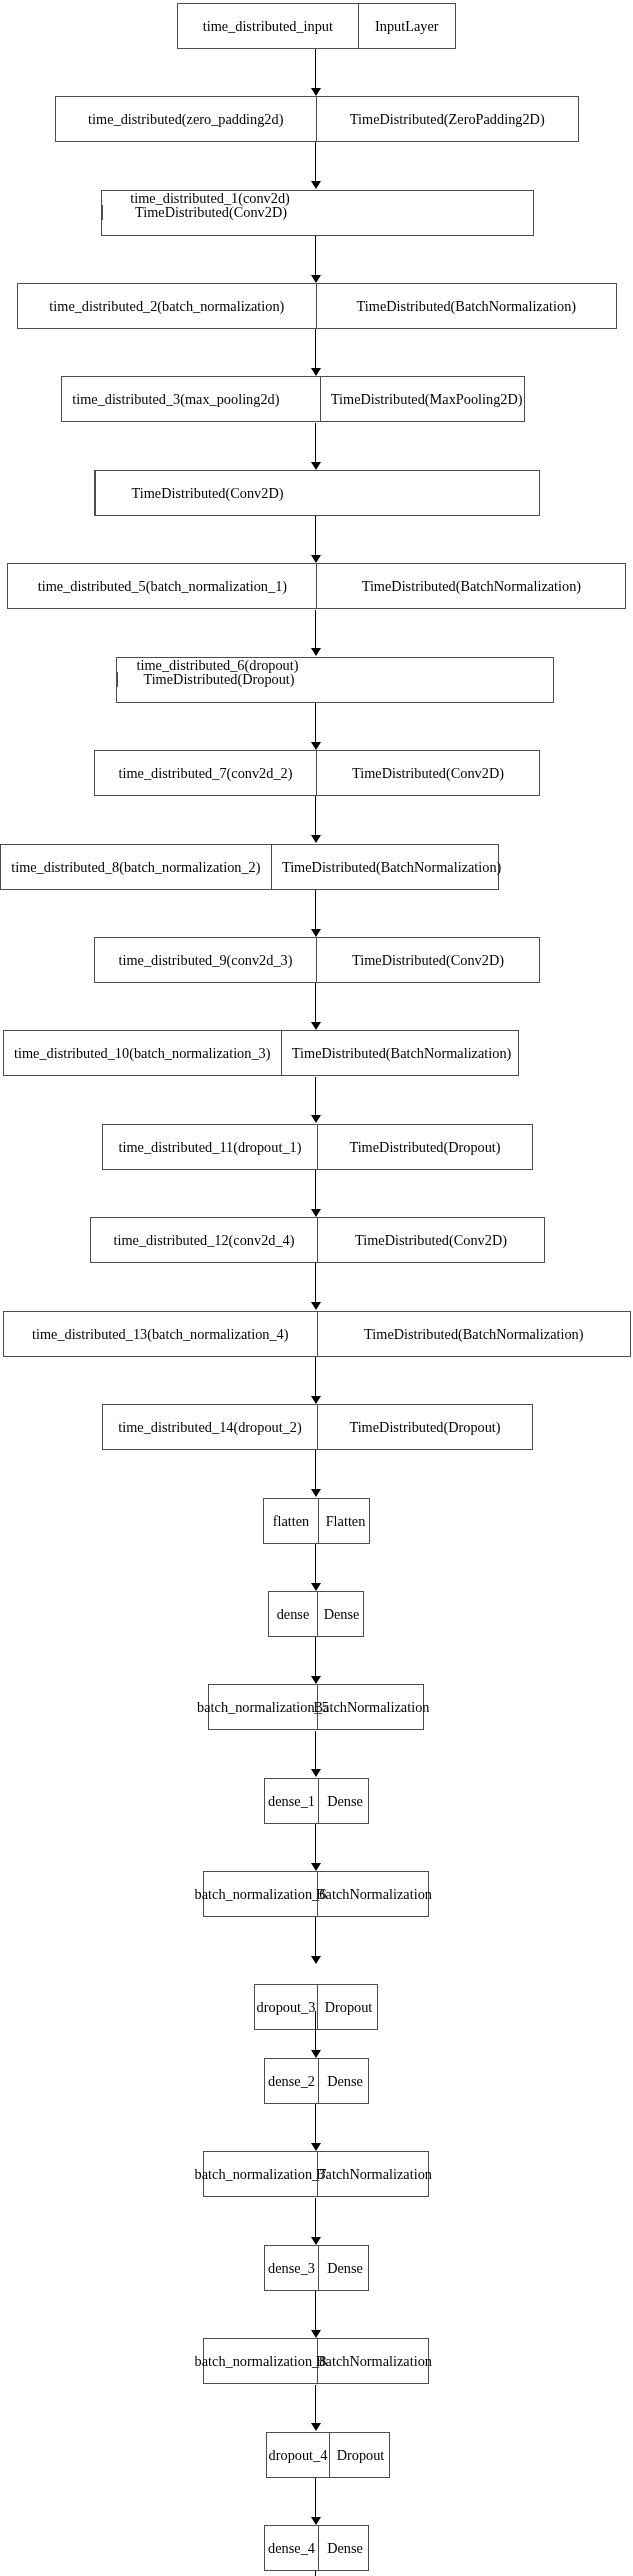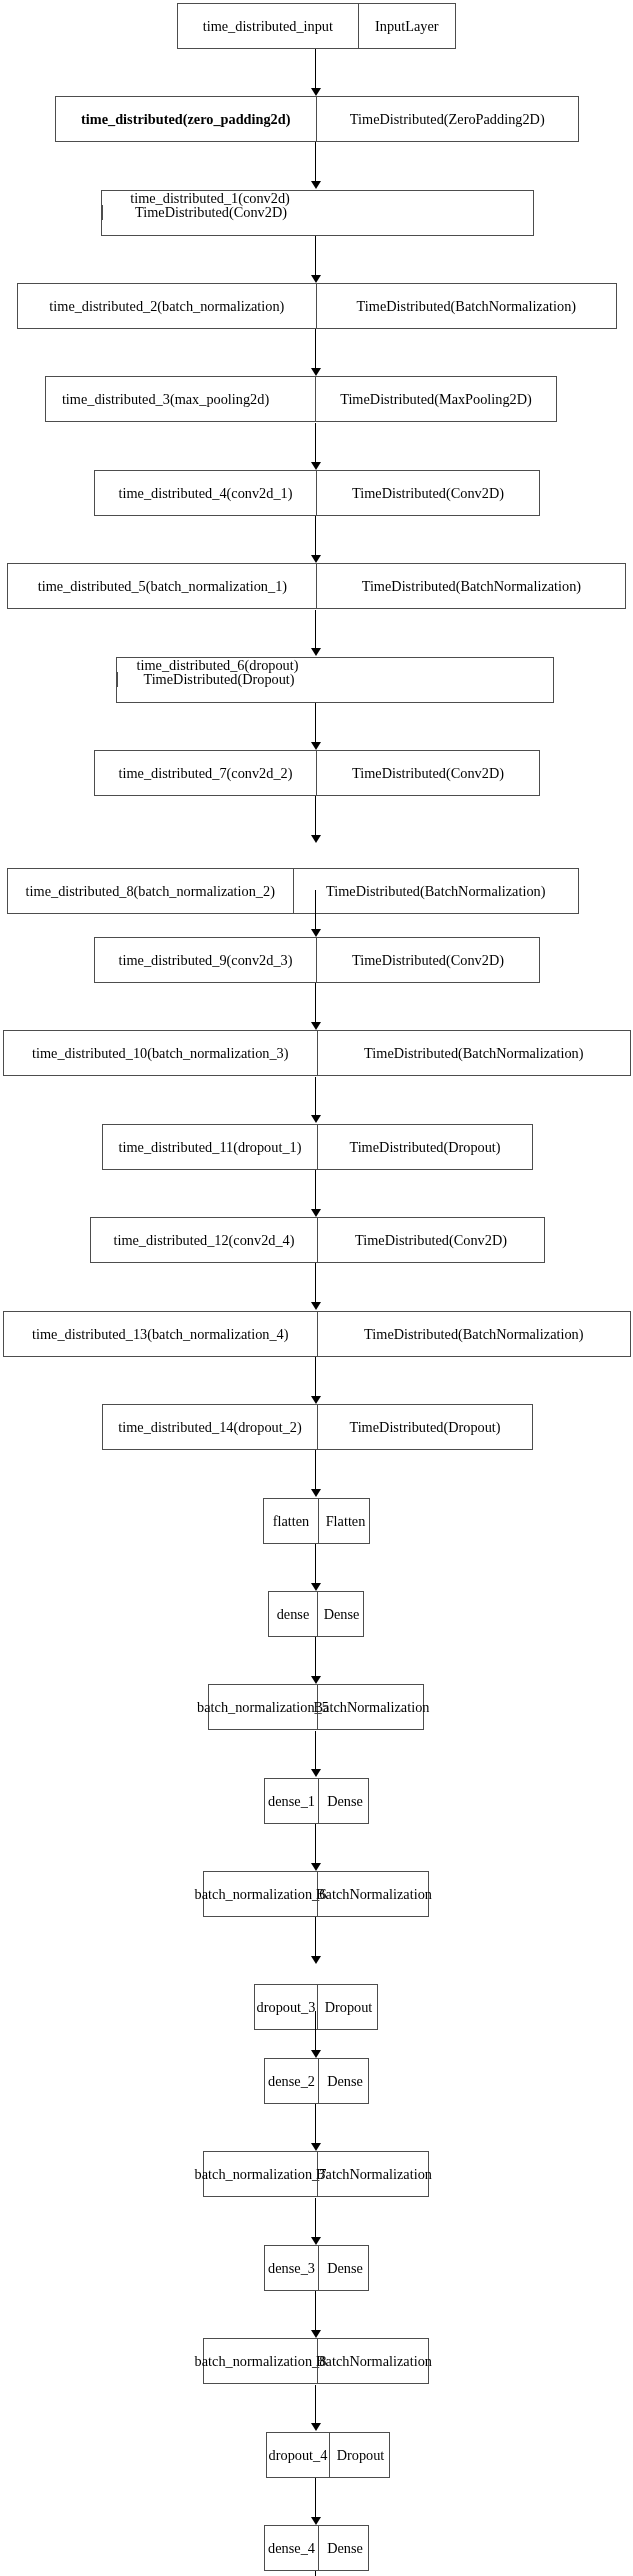--- a/index.html
+++ b/index.html
@@ -57,45 +57,44 @@
 <body>
 
 <div id="canvas" style="width: 634px; height: 2576px; background: rgb(255, 255, 255);">
     <div class="node" style="left: 177px; top: 2.8px; width: 279px;">
       <div class="cell left" style="width: 181px;">time_distributed_input</div>
       <div class="cell right" style="width: 98px;">InputLayer</div>
     </div>
     <div class="edge" style="left: 315px; top: 49px; height: 39px;"></div>
     <div class="arrowhead" style="left: 311px; top: 88px;"></div>
     <div class="node" style="left: 55px; top: 96px; width: 524px;">
-      <div class="cell left" style="width: 261px; font-weight: bold;">time_distributed(zero_padding2d)</div>
+      <div class="cell left" style="width: 261px;">time_distributed(zero_padding2d)</div>
       <div class="cell right" style="width: 264px;">TimeDistributed(ZeroPadding2D)</div>
     </div>
     <div class="edge" style="left: 315px; top: 142px; height: 39px;"></div>
     <div class="arrowhead" style="left: 311px; top: 181px;"></div>
     <div class="node" style="left: 101px; top: 190px; width: 433px; flex-direction: column;">
       <div class="cell left" style="width: 216px;">time_distributed_1(conv2d)</div>
       <div class="cell right" style="width: 217px;">TimeDistributed(Conv2D)</div>
     </div>
     <div class="edge" style="left: 315px; top: 236px; height: 39px;"></div>
     <div class="arrowhead" style="left: 311px; top: 275px;"></div>
     <div class="node" style="left: 16.6px; top: 283px; width: 600px;">
       <div class="cell left" style="width: 300px;">time_distributed_2(batch_normalization)</div>
       <div class="cell right" style="width: 301px;">TimeDistributed(BatchNormalization)</div>
     </div>
     <div class="edge" style="left: 315px; top: 329px; height: 39px;"></div>
     <div class="arrowhead" style="left: 311px; top: 368px;"></div>
-    <div class="node" style="left: 45px; top: 376px; width: 512px; gap: 30px;">
+    <div class="node" style="left: 61px; top: 376px; width: 464px; gap: 30px;">
       <div class="cell left" style="width: 255px;">time_distributed_3(max_pooling2d)</div>
       <div class="cell right" style="width: 257px;">TimeDistributed(MaxPooling2D)</div>
     </div>
     <div class="edge" style="left: 315px; top: 423px; height: 39px;"></div>
     <div class="arrowhead" style="left: 311px; top: 462px;"></div>
     <div class="node" style="left: 94px; top: 470px; width: 446px;">
-      <div class="cell left" style="width: 222px;">time_distributed_4(conv2d_1)</div>
       <div class="cell right" style="width: 224px;">TimeDistributed(Conv2D)</div>
     </div>
     <div class="edge" style="left: 315px; top: 516px; height: 39px;"></div>
     <div class="arrowhead" style="left: 311px; top: 555px;"></div>
     <div class="node" style="left: 7.4px; top: 563px; width: 619px;">
       <div class="cell left" style="width: 309px;">time_distributed_5(batch_normalization_1)</div>
       <div class="cell right" style="width: 310px;">TimeDistributed(BatchNormalization)</div>
     </div>
     <div class="edge" style="left: 315px; top: 610px; height: 39px;"></div>
     <div class="arrowhead" style="left: 311px; top: 648px;"></div>
@@ -104,33 +103,33 @@
       <div class="cell right" style="width: 203px;">TimeDistributed(Dropout)</div>
     </div>
     <div class="edge" style="left: 315px; top: 703px; height: 39px;"></div>
     <div class="arrowhead" style="left: 311px; top: 742px;"></div>
     <div class="node" style="left: 94px; top: 750px; width: 446px;">
       <div class="cell left" style="width: 222px;">time_distributed_7(conv2d_2)</div>
       <div class="cell right" style="width: 224px;">TimeDistributed(Conv2D)</div>
     </div>
     <div class="edge" style="left: 315px; top: 796px; height: 39px;"></div>
     <div class="arrowhead" style="left: 311px; top: 835px;"></div>
-    <div class="node" style="left: 7px; top: 844px; width: 572px; margin-top: 24px;">
+    <div class="node" style="left: 0; top: 844px; width: 499px;">
       <div class="cell left" style="width: 309px;">time_distributed_8(batch_normalization_2)</div>
       <div class="cell right" style="width: 310px;">TimeDistributed(BatchNormalization)</div>
     </div>
     <div class="edge" style="left: 315px; top: 890px; height: 39px;"></div>
     <div class="arrowhead" style="left: 311px; top: 929px;"></div>
     <div class="node" style="left: 94px; top: 937px; width: 446px;">
       <div class="cell left" style="width: 222px;">time_distributed_9(conv2d_3)</div>
       <div class="cell right" style="width: 224px;">TimeDistributed(Conv2D)</div>
     </div>
     <div class="edge" style="left: 315px; top: 983px; height: 39px;"></div>
     <div class="arrowhead" style="left: 311px; top: 1022px;"></div>
-    <div class="node" style="left: 2.8px; top: 1030px; width: 628px;">
+    <div class="node" style="left: 2.8px; top: 1030px; width: 516px;">
       <div class="cell left" style="width: 314px;">time_distributed_10(batch_normalization_3)</div>
       <div class="cell right" style="width: 314px;">TimeDistributed(BatchNormalization)</div>
     </div>
     <div class="edge" style="left: 315px; top: 1077px; height: 39px;"></div>
     <div class="arrowhead" style="left: 311px; top: 1115px;"></div>
     <div class="node" style="left: 102px; top: 1124px; width: 431px;">
       <div class="cell left" style="width: 215px; text-align: center;">time_distributed_11(dropout_1)</div>
       <div class="cell right" style="width: 216px;">TimeDistributed(Dropout)</div>
     </div>
     <div class="edge" style="left: 315px; top: 1170px; height: 39px;"></div>

